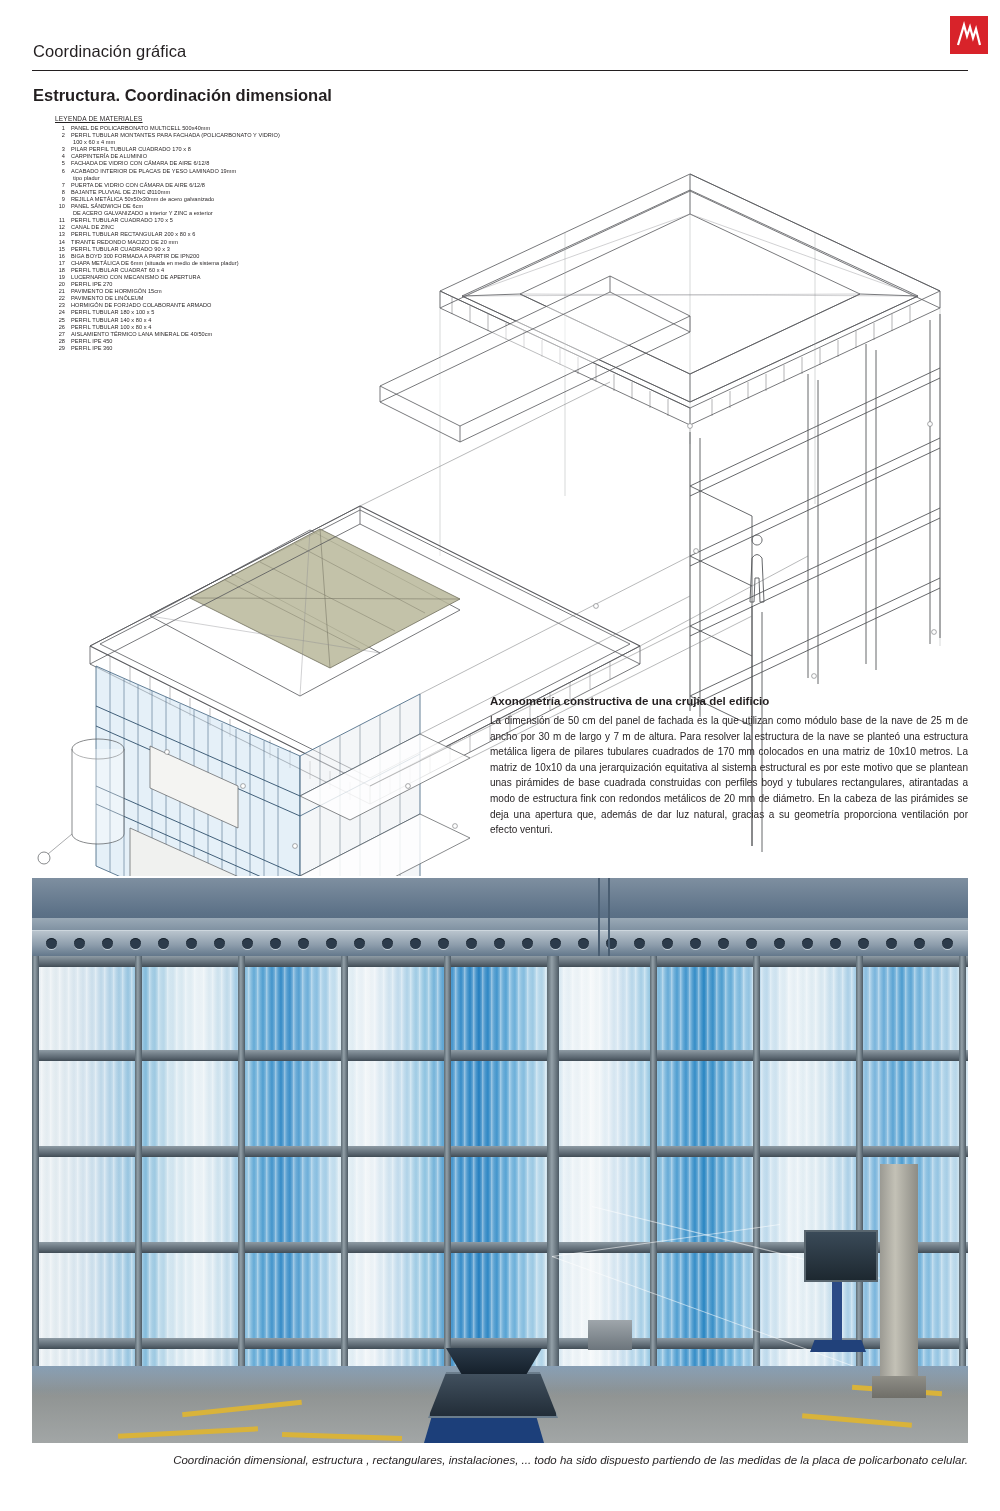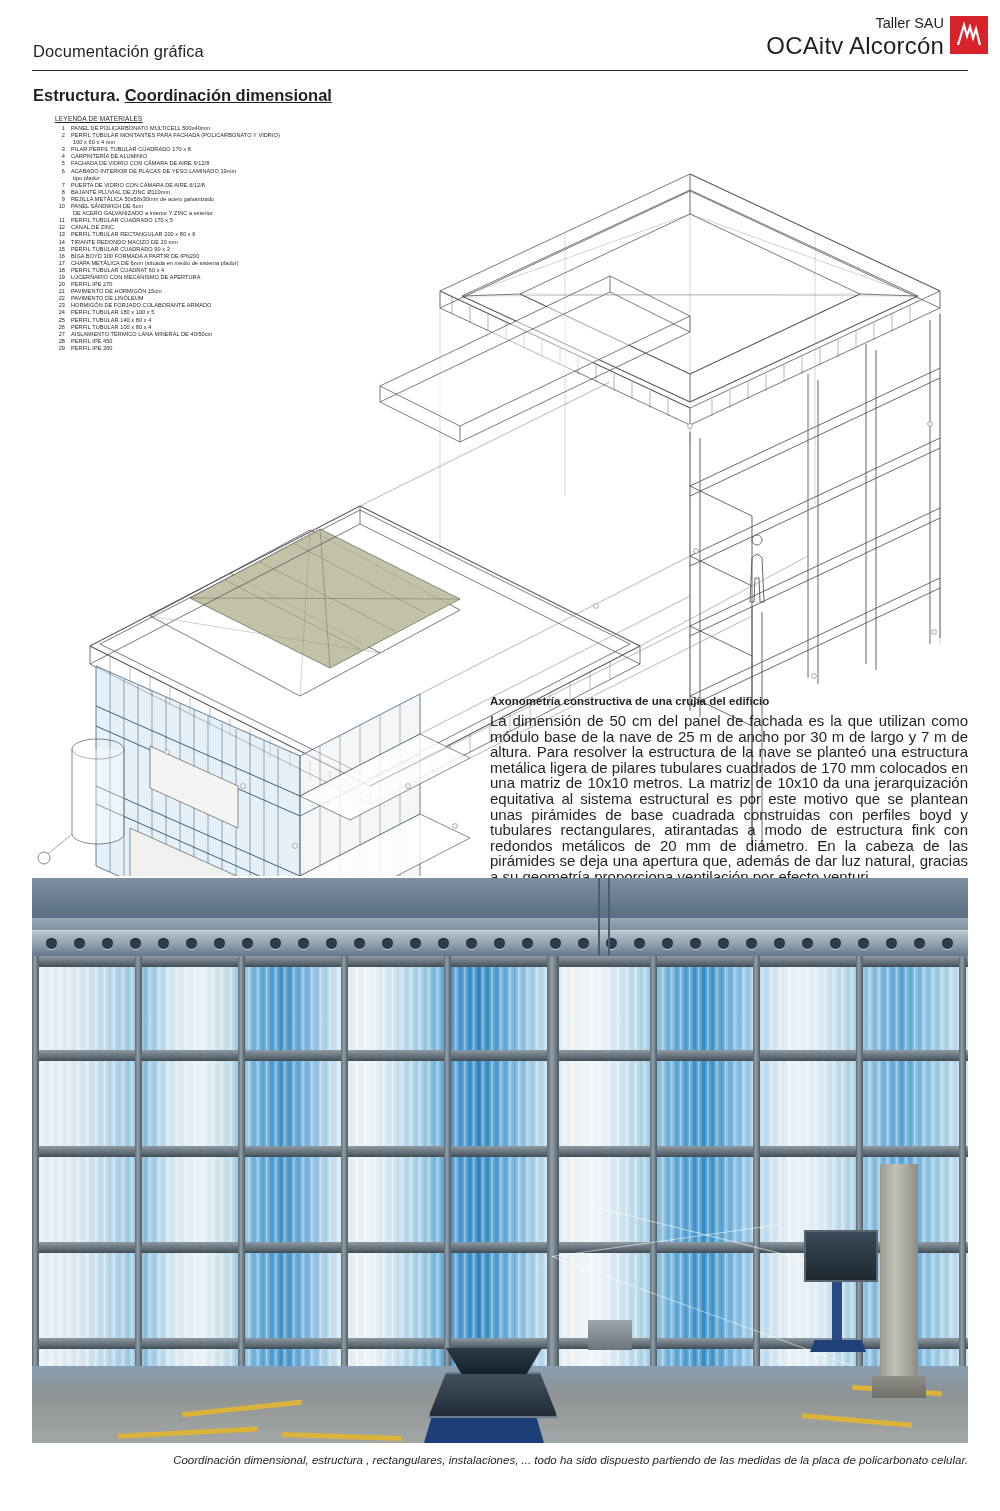--- a/index.html
+++ b/index.html
@@ -55,21 +55,21 @@
   }
   .logo-box svg { display: block; }
 
   
   .section-title {
     position: absolute;
     left: 33px; top: 86px;
     font-size: 16.5px;
     font-weight: bold;
   }
-  .section-title .u { text-decoration: underline; }
+  .section-title .u { }
 
   
   .legend {
     position: absolute;
     left: 55px; top: 115px;
     width: 250px;
   }
   .legend-title {
     font-size: 6.5px;
     letter-spacing: 0.2px;
@@ -105,21 +105,21 @@
     position: absolute;
     left: 490px; top: 695px;
     width: 478px;
   }
   .caption-head {
     font-size: 11.5px;
     font-weight: bold;
     margin-bottom: 6px;
   }
   .caption-body {
-    font-size: 15px;
+    font-size: 10px;
     line-height: 15.6px;
     text-align: justify;
   }
 
   
   .photo-wrap {
     position: absolute;
     left: 32px; top: 878px;
     width: 936px; height: 565px;
     overflow: hidden;
@@ -217,25 +217,21 @@
     position: absolute;
     background: rgba(255,255,255,0.55);
     height: 1px;
     transform-origin: left center;
   }
 </style>
 </head>
 <body>
 
 <div class="header">
-  <div class="doc-label">Documentación gráfica</div>
-  <div class="brand">
-    <div class="brand-top">Taller SAU</div>
-    <div class="brand-main">OCAitv Alcorcón</div>
-  </div>
+  <div class="doc-label">Coordinación gráfica</div>
   <div class="logo-box">
     <svg width="38" height="38" viewBox="0 0 38 38" aria-hidden="true">
       <path d="M8 29 L14 9 L17 20 L20 11 L23 22 L26 13 L30 29" fill="none" stroke="#ffffff" stroke-width="2.2"></path>
     </svg>
   </div>
   <div class="header-rule"></div>
 </div>
 
 <div class="section-title">
   <span>Estructura.</span>

